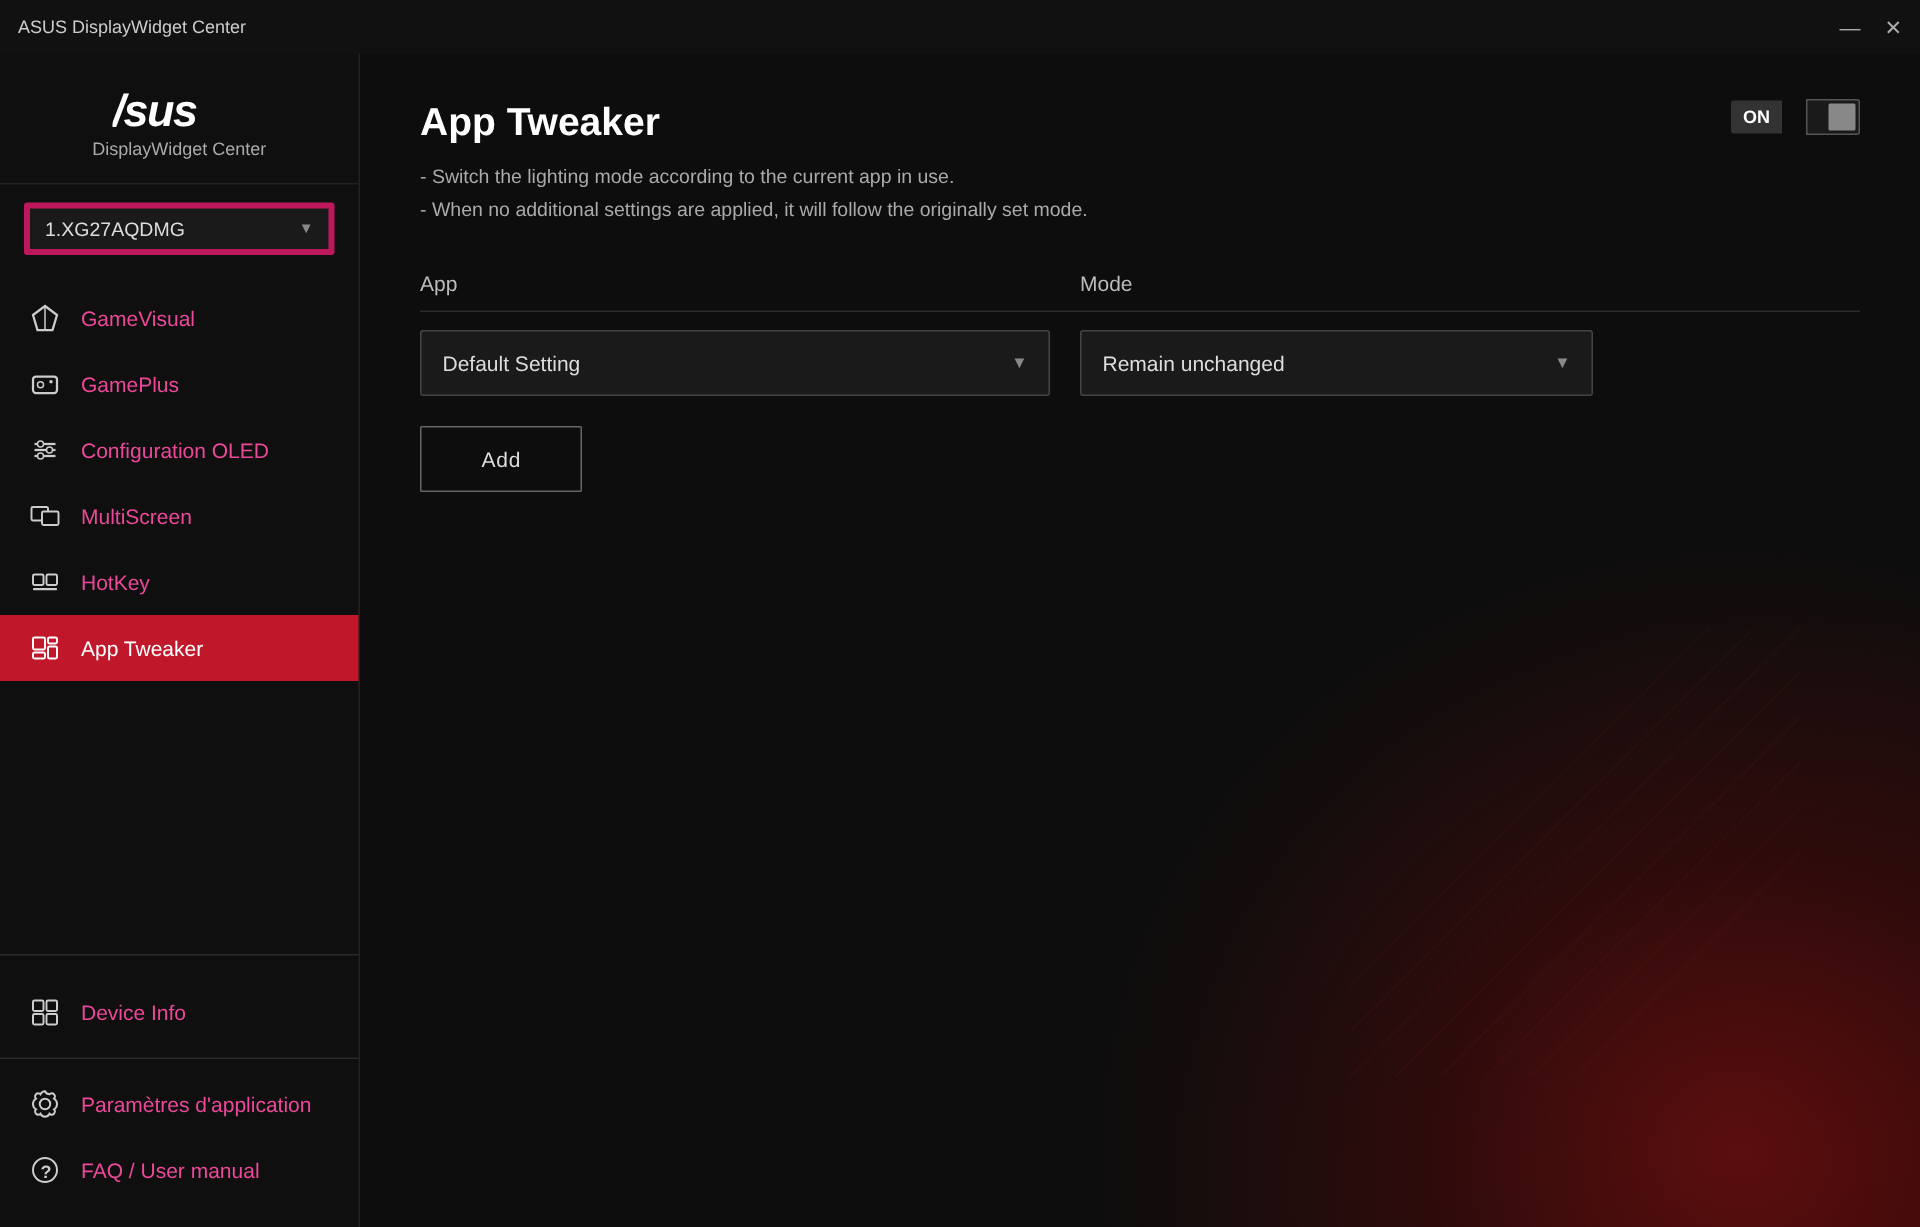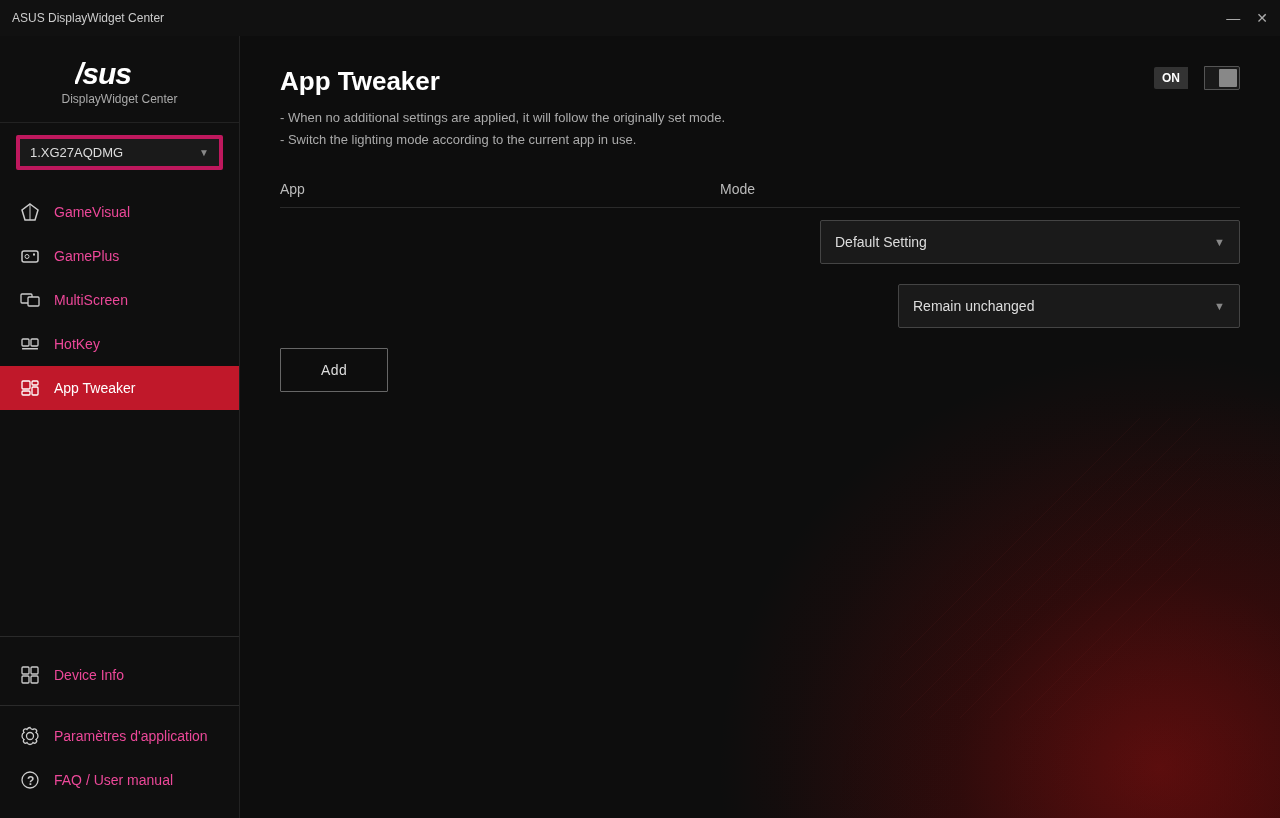--- a/index.html
+++ b/index.html
@@ -249,21 +249,20 @@
       background: #888;
       border-radius: 1px;
     }
 
     
     .form-row {
       display: flex;
       gap: 20px;
       align-items: flex-end;
       margin-bottom: 20px;
-      flex-direction: column;
     }
 
     .app-select-wrapper {
       width: 420px;
     }
 
     .mode-select-wrapper {
       width: 342px;
     }
 
@@ -379,20 +378,33 @@
           <svg width="20" height="20" viewBox="0 0 20 20" fill="none" xmlns="http://www.w3.org/2000/svg">
             <rect x="2" y="5" width="16" height="11" rx="2" stroke="#ccc" stroke-width="1.5" fill="none"></rect>
             <circle cx="7" cy="10.5" r="2" stroke="#ccc" stroke-width="1" fill="none"></circle>
             <line x1="13" y1="8.5" x2="15" y2="8.5" stroke="#ccc" stroke-width="1.5"></line>
             <line x1="14" y1="7.5" x2="14" y2="9.5" stroke="#ccc" stroke-width="1.5"></line>
           </svg>
         </span>
         <span>GamePlus</span>
       </div>
 
+      <div class="nav-item">
+        <span class="nav-icon">
+          <svg width="20" height="20" viewBox="0 0 20 20" fill="none" xmlns="http://www.w3.org/2000/svg">
+            <line x1="3" y1="6" x2="17" y2="6" stroke="#ccc" stroke-width="1.5"></line>
+            <line x1="3" y1="10" x2="17" y2="10" stroke="#ccc" stroke-width="1.5"></line>
+            <line x1="3" y1="14" x2="17" y2="14" stroke="#ccc" stroke-width="1.5"></line>
+            <circle cx="7" cy="6" r="2" fill="#0d0d0d" stroke="#ccc" stroke-width="1"></circle>
+            <circle cx="13" cy="10" r="2" fill="#0d0d0d" stroke="#ccc" stroke-width="1"></circle>
+            <circle cx="7" cy="14" r="2" fill="#0d0d0d" stroke="#ccc" stroke-width="1"></circle>
+          </svg>
+        </span>
+        <span>Configuration OLED</span>
+      </div>
 
       <div class="nav-item">
         <span class="nav-icon">
           <svg width="20" height="20" viewBox="0 0 20 20" fill="none" xmlns="http://www.w3.org/2000/svg">
             <rect x="1" y="4" width="11" height="9" rx="1" stroke="#ccc" stroke-width="1.3" fill="none"></rect>
             <rect x="8" y="7" width="11" height="9" rx="1" stroke="#ccc" stroke-width="1.3" fill="#0d0d0d"></rect>
           </svg>
         </span>
         <span>MultiScreen</span>
       </div>
@@ -472,22 +484,22 @@
       <div class="toggle-track on">
         <div class="toggle-knob"></div>
       </div>
     </div>
 
     
     <div class="page-title">App Tweaker</div>
 
     
     <div class="page-desc">
+      <div>- Switch the lighting mode according to the current app in use.</div>
       <div>- When no additional settings are applied, it will follow the originally set mode.</div>
-      <div>- Switch the lighting mode according to the current app in use.</div>
     </div>
 
     
     <div class="col-headers">
       <div class="col-header col-header-app">App</div>
       <div class="col-header col-header-mode">Mode</div>
     </div>
 
     
     <div class="form-row">

